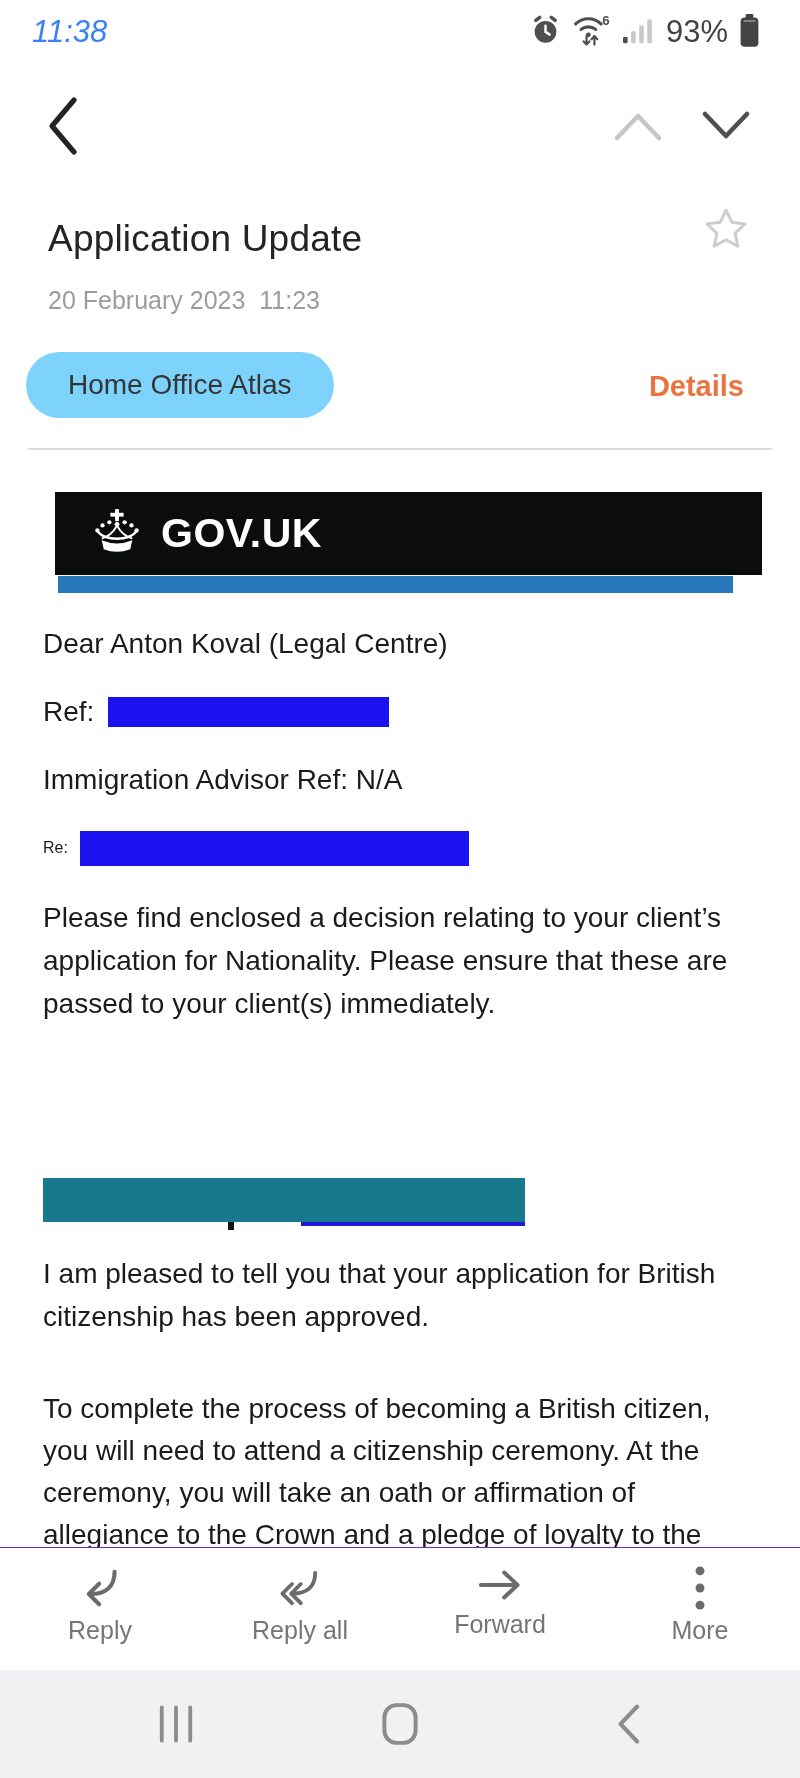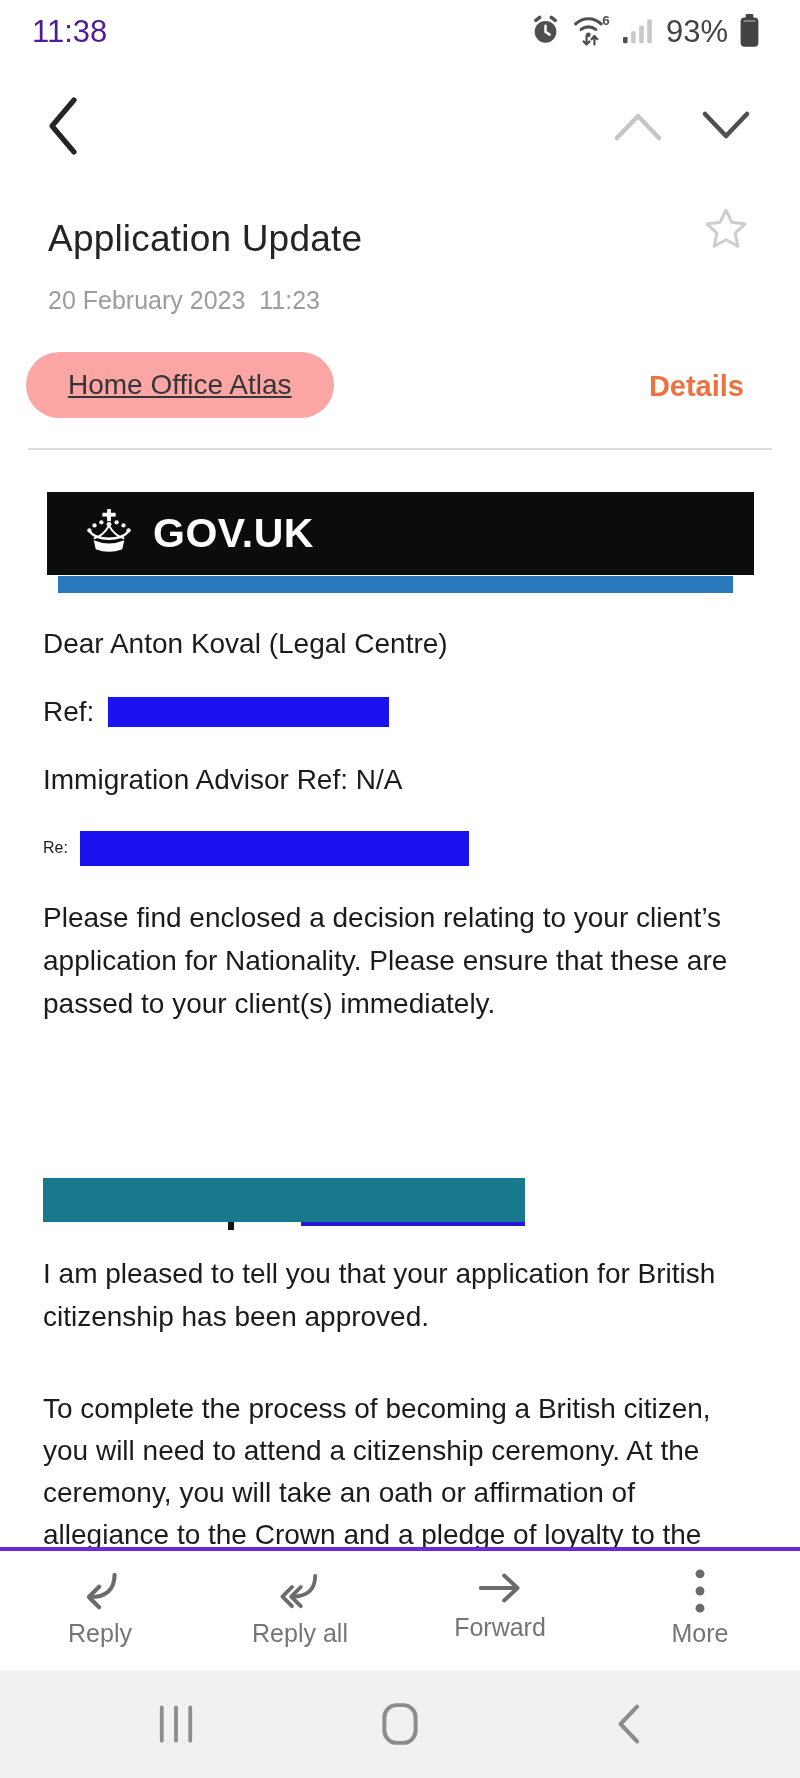--- a/index.html
+++ b/index.html
@@ -5,42 +5,42 @@
   * { margin:0; padding:0; box-sizing:border-box; }
   body { background:#888; font-family:"Liberation Sans", sans-serif; }
   .screen {
     position:relative; width:800px; height:1778px; margin:0 auto;
     background:#ffffff; overflow:hidden;
     font-family:"Liberation Sans", sans-serif; color:#1b1b1b;
   }
   
   .status-bar { position:absolute; top:0; left:0; right:0; height:64px;
     display:flex; align-items:center; justify-content:space-between; padding:0 40px 0 32px; }
-  .status-time { font-size:31px; color:#4c1d95; }
+  .status-time { font-size:31px; color:#3b82f6;font-style:italic; }
   .status-right { display:flex; align-items:center; gap:11px; }
   .battery-pct { font-size:31px; color:#434343; margin-left:2px; }
   
   .top-nav { position:absolute; top:92px; left:0; right:0; height:70px; }
   .btn-back { position:absolute; left:40px; top:2px; width:46px; height:64px; cursor:pointer; }
   .btn-prev { position:absolute; left:612px; top:16px; width:52px; height:36px; cursor:pointer; }
   .btn-next { position:absolute; left:700px; top:16px; width:52px; height:36px; cursor:pointer; }
   
   .subject { position:absolute; top:218px; left:48px; width:600px;
     font-size:37px; font-weight:500; color:#242424; letter-spacing:0.2px; }
   .star-btn { position:absolute; top:205px; right:50px; width:48px; height:48px; cursor:pointer; }
   .date-line { position:absolute; top:286px; left:48px; font-size:25px; color:#9c9c9c; white-space:pre; }
   .sender-chip { position:absolute; top:352px; left:26px; height:66px; padding:0 42px;
-    background:#fca5a5; border-radius:33px; display:flex; align-items:center;
-    font-size:28px; color:#353535; cursor:pointer;text-decoration:underline; }
+    background:#7dd3fc; border-radius:33px; display:flex; align-items:center;
+    font-size:28px; color:#353535; cursor:pointer; }
   .details-link { position:absolute; top:370px; right:56px; font-size:29px; font-weight:700;
     color:#ec7340; cursor:pointer; }
   .hdr-divider { position:absolute; top:448px; left:28px; right:28px; height:2px; background:#dcdcdc; }
   
   .email-body { position:absolute; top:0; left:43px; width:707px; height:1547px; }
-  .govuk-banner { position:absolute; top:492px; left:4px; width:707px; height:83px;
+  .govuk-banner { position:absolute; top:492px; left:12px; width:707px; height:83px;
     background:#0b0c0c; display:flex; align-items:center; padding-left:34px; }
   .govuk-text { color:#ffffff; font-size:41px; font-weight:700; margin-left:16px; letter-spacing:0.5px; }
   .govuk-blue-bar { position:absolute; top:576px; left:15px; width:675px; height:17px; background:#2a78bc; }
   .bodytext { position:absolute; left:0; width:707px; font-size:28px; line-height:43px;
     color:#1b1b1b; white-space:pre-line; }
   .p-dear      { top:622px; }
   .row-ref     { position:absolute; top:690px; left:0; height:44px; display:flex; align-items:center; }
   .row-ref .lbl{ font-size:28px; color:#1b1b1b; }
   .redact-blue-1 { width:281px; height:30px; background:#1a13f0; margin-left:14px; }
   .p-advisor   { top:758px; }
@@ -50,21 +50,21 @@
   .h2 { position:absolute; left:0; width:707px; font-size:33px; font-weight:700; color:#111; }
   .h2-ceremony { top:1040px; }
   .h2-application { top:1120px; }
   .redact-teal { position:absolute; top:1178px; left:0; width:482px; height:44px; background:#17788e; }
   .redact-descender { position:absolute; top:1222px; left:185px; width:6px; height:8px; background:#141414; }
   .redact-underline { position:absolute; top:1222px; left:258px; width:224px; height:4px; background:#2218d8; }
   .p-pleased   { top:1252px; }
   .p-complete  { top:1360px; line-height:42px;margin-top:28px; }
   
   .bottom-toolbar { position:absolute; top:1547px; left:0; right:0; height:88px;
-    background:#ffffff; border-top:4px solid #6d28d9; display:flex; }
+    background:#ffffff; border-top:1px solid #6d28d9; display:flex; }
   .tb-item { flex:1 1 0; display:flex; flex-direction:column; align-items:center;
     justify-content:flex-start; padding-top:16px; cursor:pointer; }
   .tb-item .ticon { height:52px; display:flex; align-items:center; justify-content:center; }
   .tb-item .tlabel { font-size:25px; color:#757575; margin-top:4px; }
   
   .nav-bar { position:absolute; top:1670px; left:0; right:0; height:108px; background:#f1f1f3; }
   .nav-btn { position:absolute; top:0; width:120px; height:108px;
     display:flex; align-items:center; justify-content:center; cursor:pointer; }
   .nav-recents { left:116px; } .nav-home { left:340px; } .nav-back { left:568px; }
 </style>

